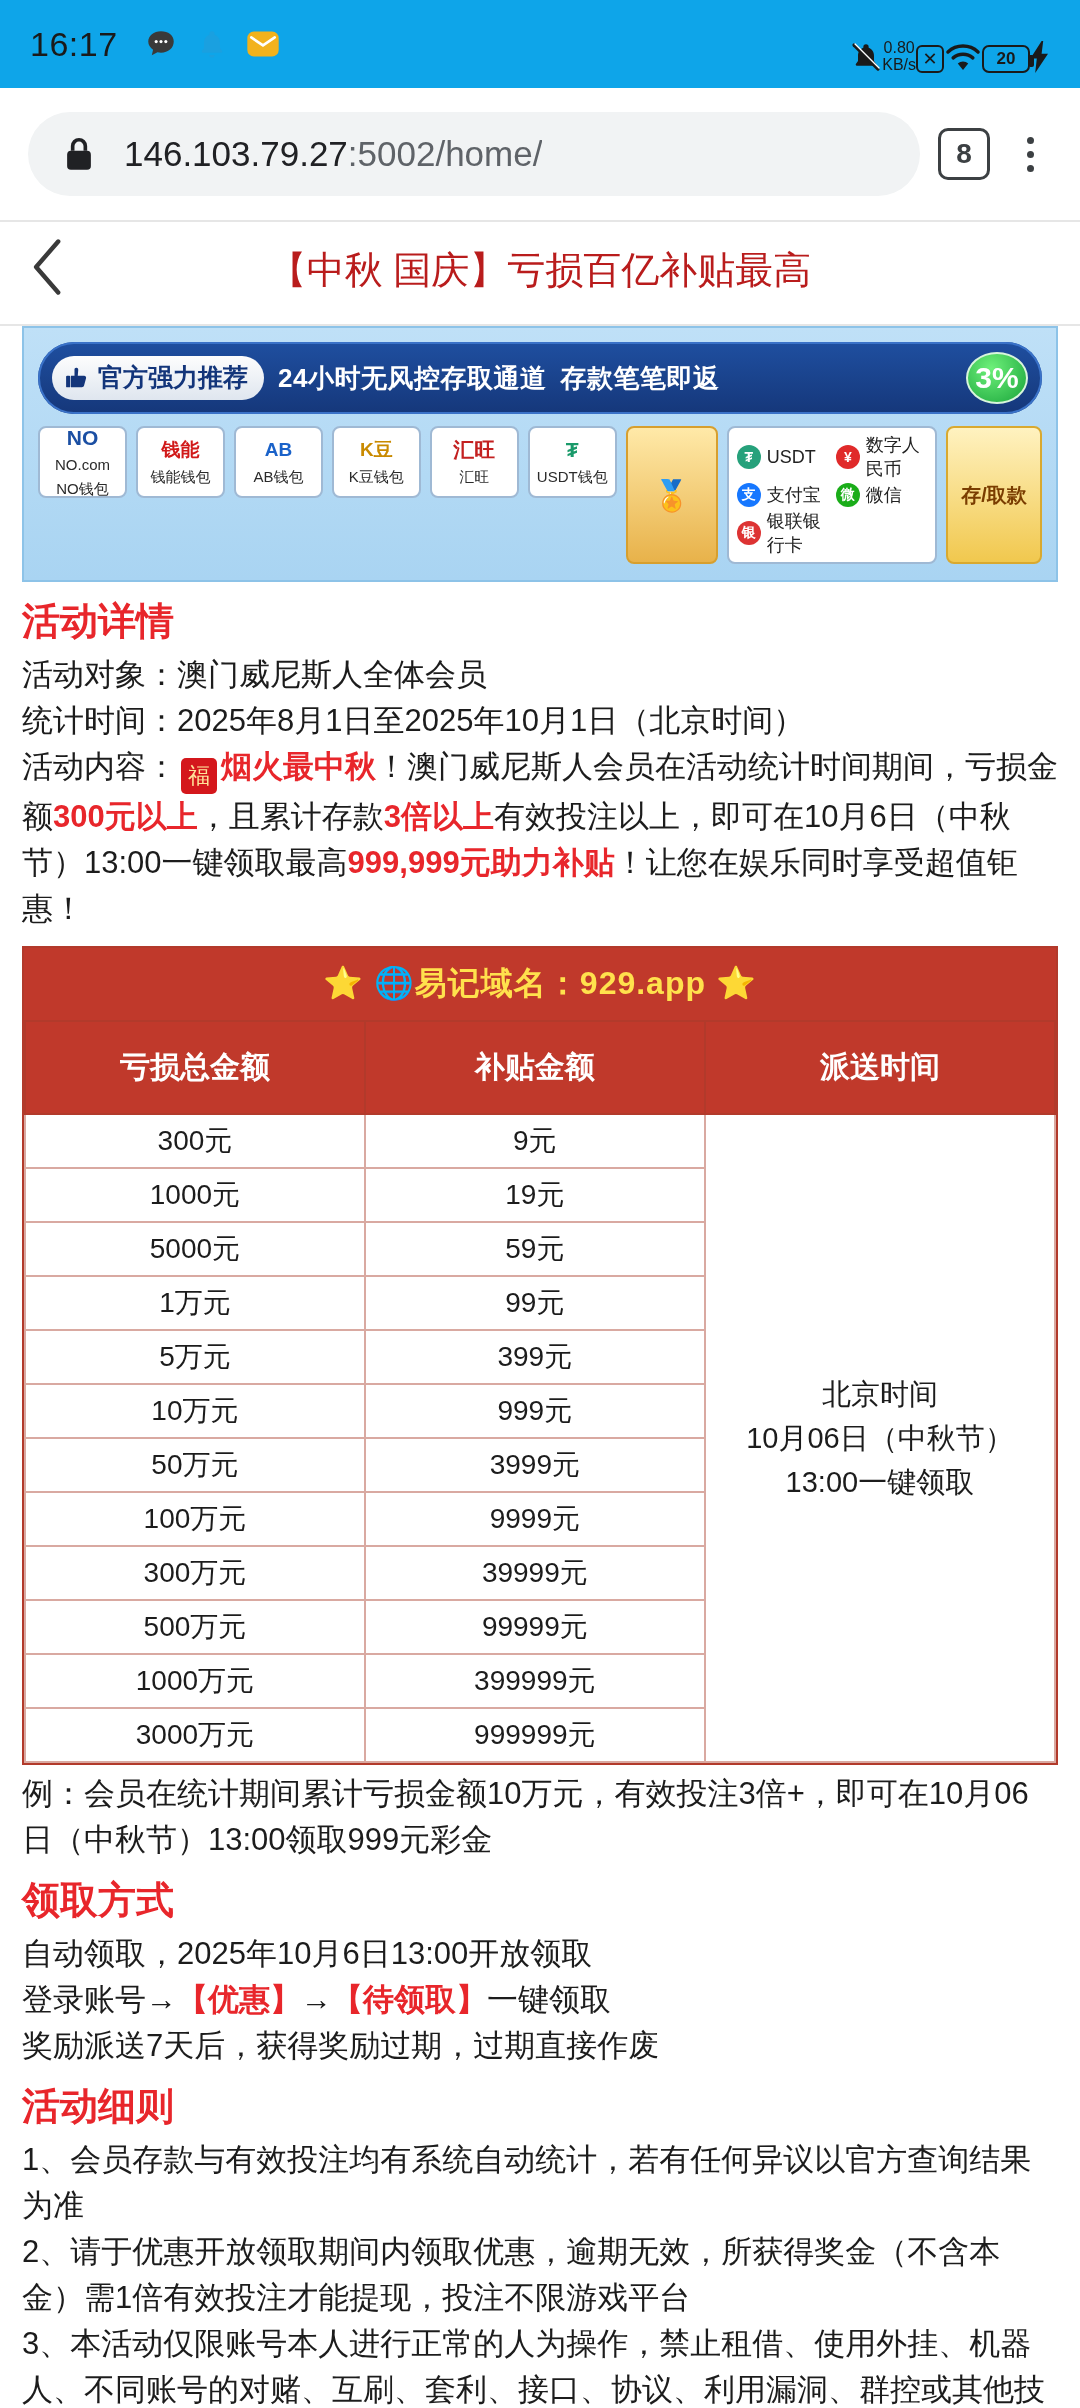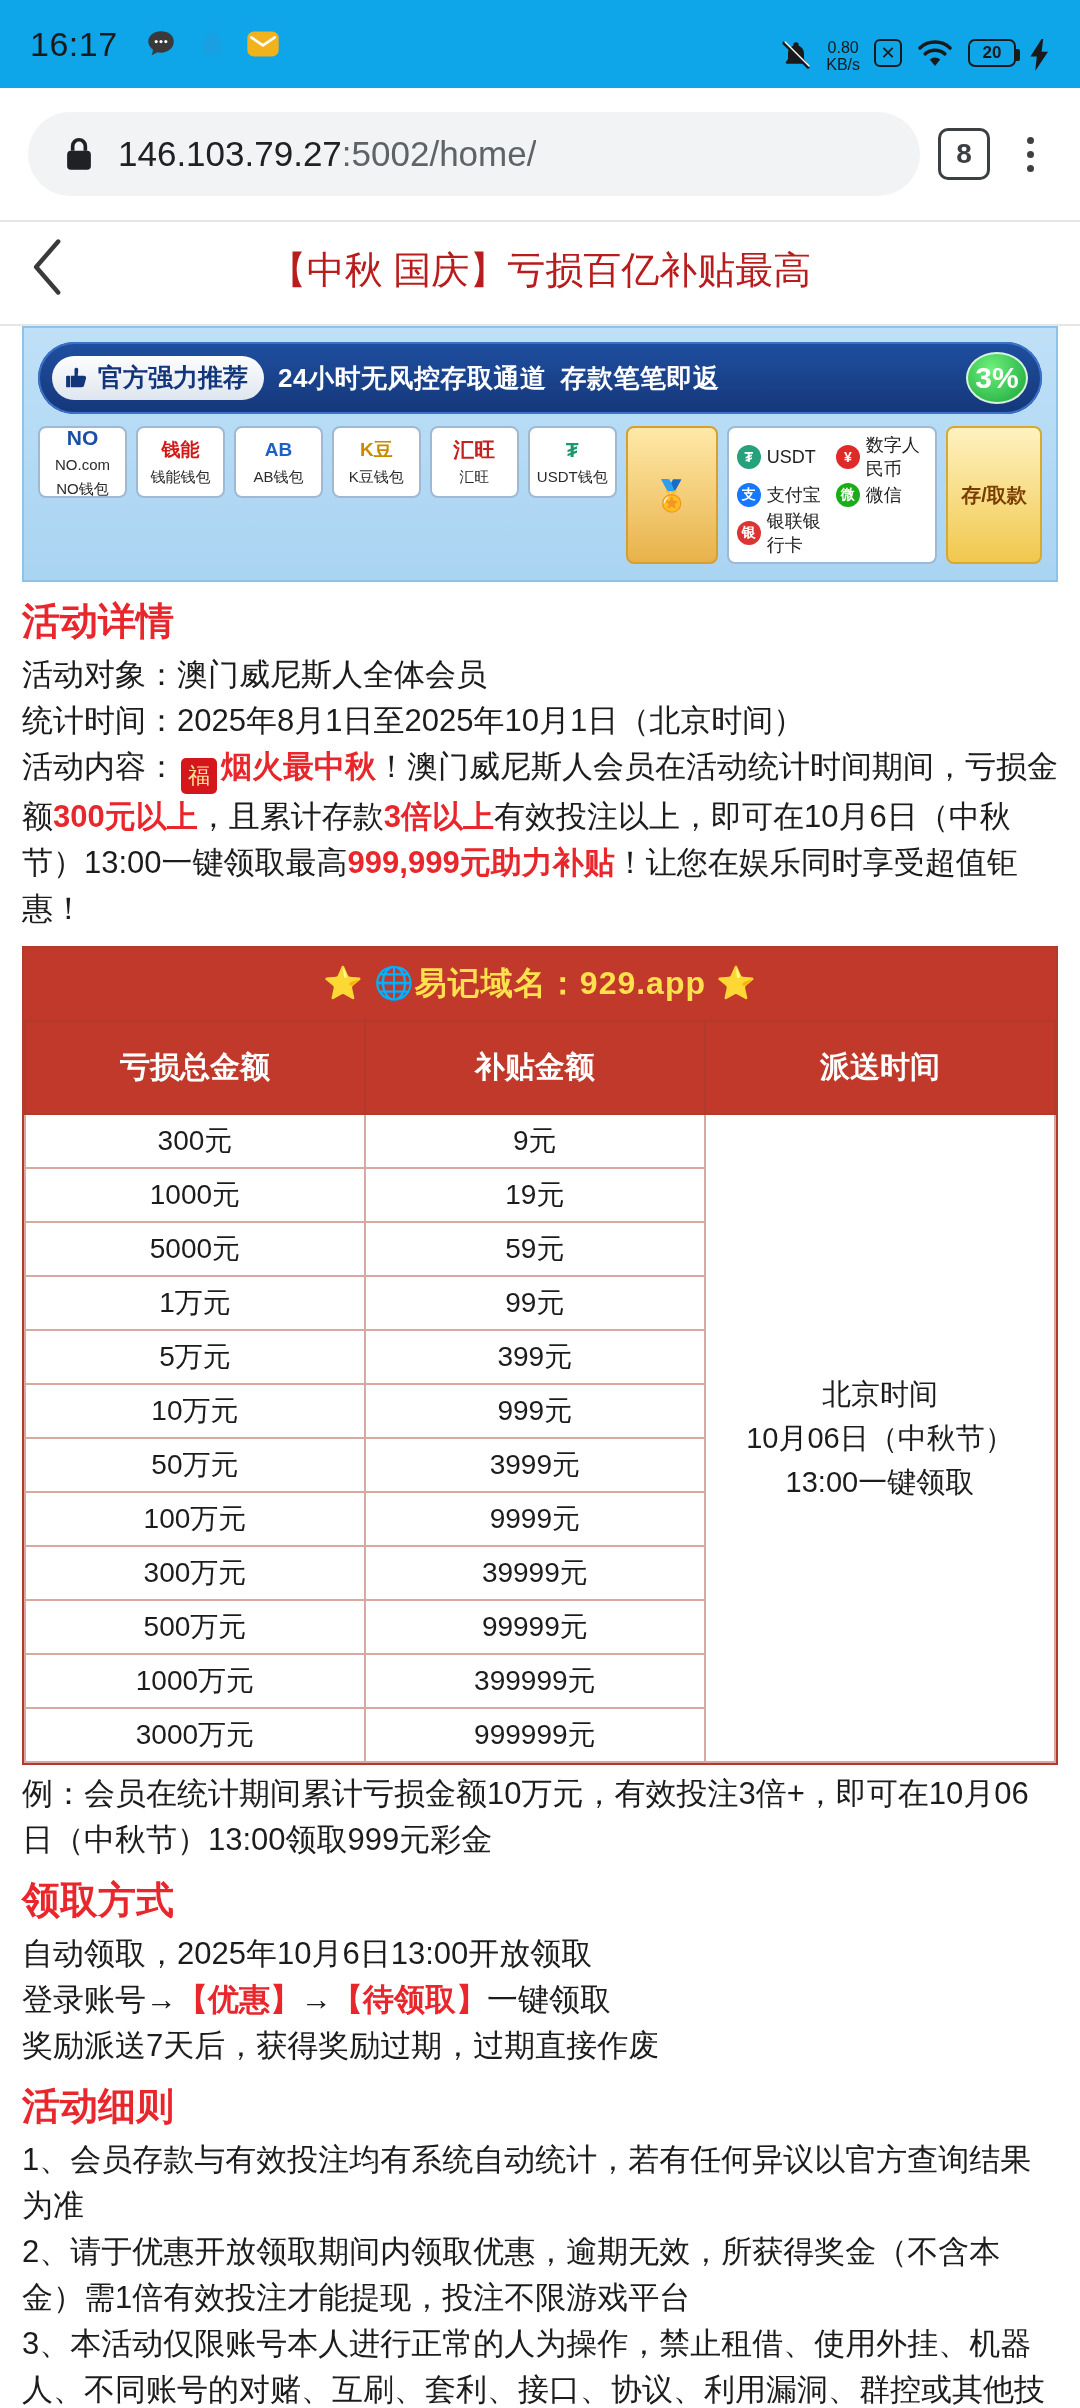--- a/index.html
+++ b/index.html
@@ -30,22 +30,21 @@
   }
   .status-left-icons {
     display: flex;
     align-items: center;
     gap: 18px;
     margin-left: 26px;
   }
   .status-right {
     margin-left: auto;
     display: flex;
-    align-items: flex-start;
-    gap: 14px;
+    align-items: flex-end;
     margin-top: 24px;
   }
   .kbs {
     font-size: 16px;
     line-height: 17px;
     color: #1a1a1a;
     text-align: center;
   }
   .sq-icon {
     width: 28px; height: 28px;
@@ -78,21 +77,21 @@
     gap: 18px;
   }
   .omnibox {
     flex: 1;
     height: 84px;
     background: #f1f3f4;
     border-radius: 42px;
     display: flex;
     align-items: center;
     padding: 0 34px;
-    gap: 22px;
+    gap: 28px;
     min-width: 0;
   }
   .omnibox .url {
     font-size: 35px;
     color: #202124;
     white-space: nowrap;
     overflow: hidden;
     text-overflow: ellipsis;
   }
   .omnibox .url .dim { color: #5f6368; }

